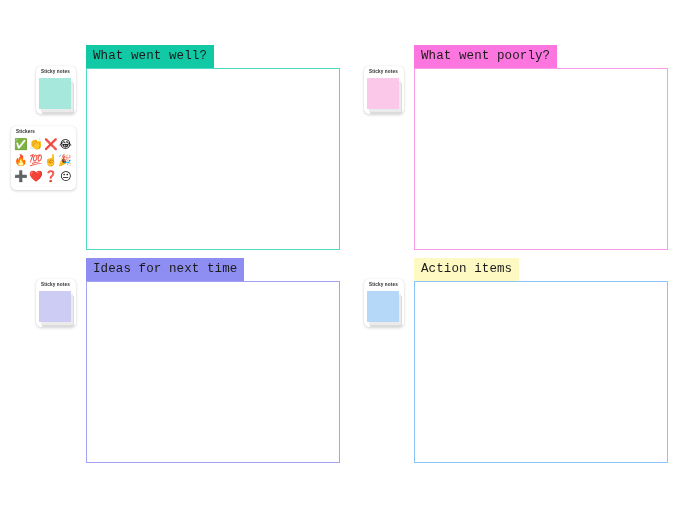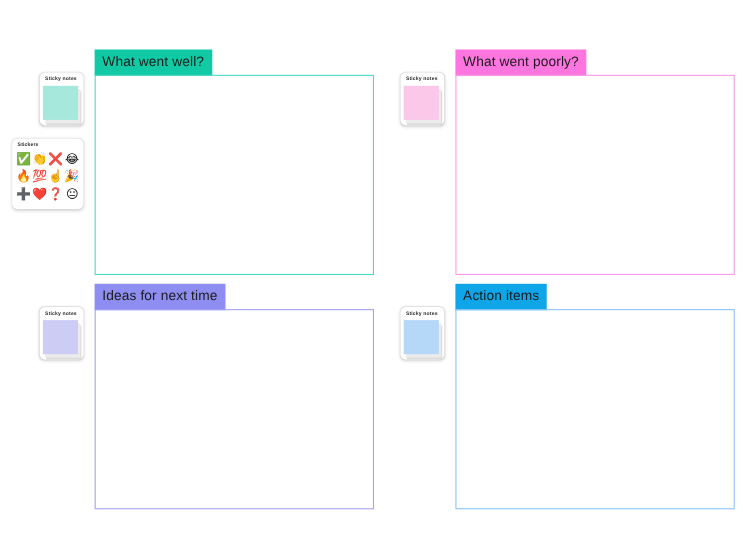--- a/index.html
+++ b/index.html
@@ -17,20 +17,21 @@
 
   .board {
     position: absolute;
     inset: 0;
     background: #ffffff;
   }
 
   
   .quadrant {
     position: absolute;
+    font-family: Liberation Mono, monospace;
   }
   .quad-header {
     position: absolute;
     top: 0;
     left: 0;
     font-size: 12.5px;
     line-height: 1;
     padding: 5px 7px 6px 7px;
     color: #1b1b1b;
     white-space: nowrap;
@@ -54,21 +55,21 @@
   #quad-poorly .quad-header { background: #fd76e0; }
   #quad-poorly .quad-frame { top: 23px; width: 254px; height: 182px; border-color: #fb9ae8; }
 
   
   #quad-ideas { left: 86px; top: 258px; width: 289px; height: 205px; }
   #quad-ideas .quad-header { background: #8e8ef2; }
   #quad-ideas .quad-frame { top: 23px; width: 254px; height: 182px; border-color: #a3a3f4; }
 
   
   #quad-actions { left: 414px; top: 258px; width: 254px; height: 205px; }
-  #quad-actions .quad-header { background: #0ea5e9; }
+  #quad-actions .quad-header { background: #fef9c3; }
   #quad-actions .quad-frame { top: 23px; width: 254px; height: 182px; border-color: #8cc3f9; }
 
   
   .palette {
     position: absolute;
     background: #ffffff;
     border-radius: 5px;
     box-shadow: 0 1px 3px rgba(0,0,0,0.17), 0 0 1px rgba(0,0,0,0.10);
     box-sizing: border-box;
   }

